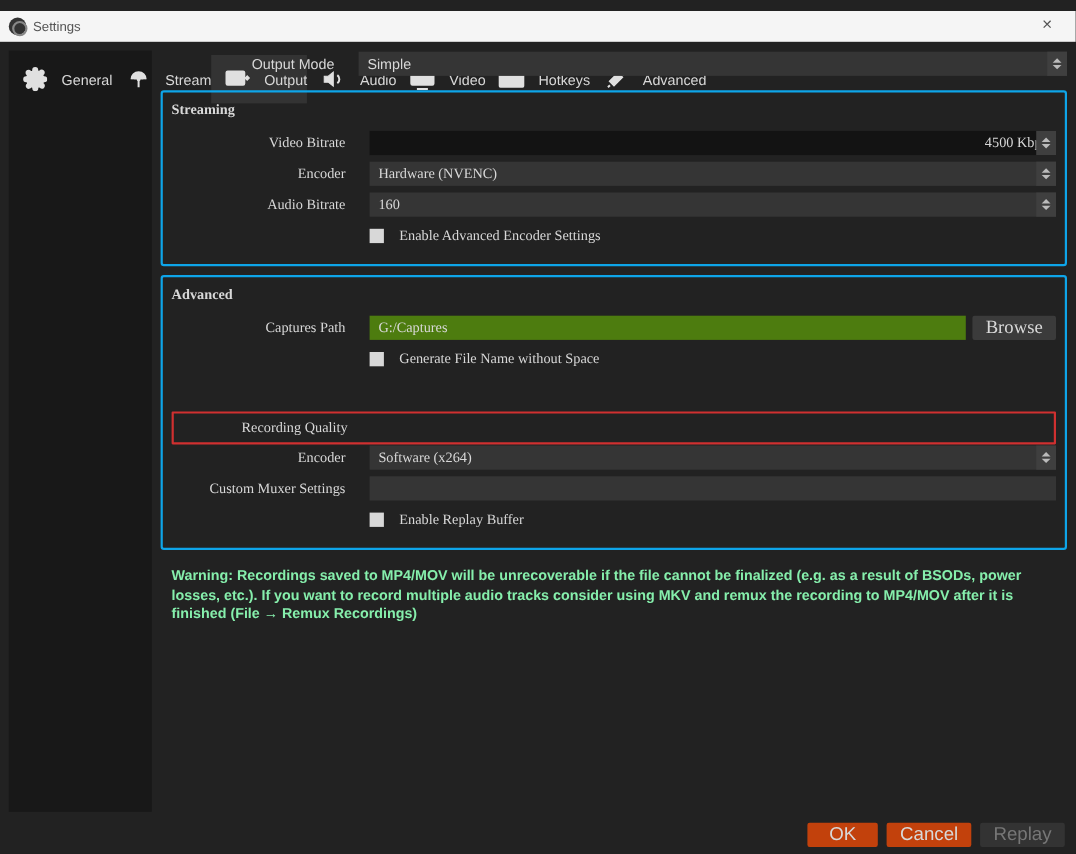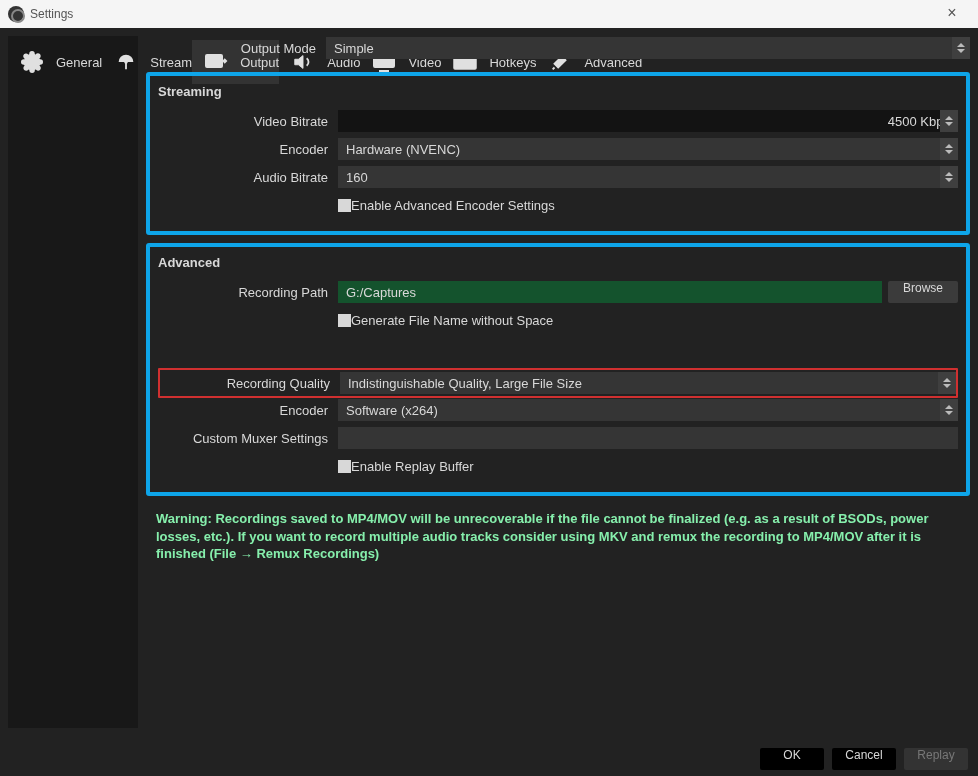--- a/index.html
+++ b/index.html
@@ -14,20 +14,21 @@
   }
   
   .titlebar {
     height: 28px;
     background: #f5f5f5;
     color: #444;
     display: flex;
     align-items: center;
     padding: 0 8px;
     position: relative;
+    margin-top: 10px;
   }
   .titlebar .appicon {
     width: 16px; height: 16px;
     border-radius: 50%;
     background: #333;
     margin-right: 6px;
     position: relative;
   }
   .titlebar .appicon::after{
     content:"";position:absolute;left:3px;top:3px;width:10px;height:10px;
@@ -76,21 +77,21 @@
   
   .formrow {
     display: flex;
     align-items: center;
     margin-bottom: 4px;
     min-height: 24px;
   }
   .formrow .lbl {
     width: 180px;
     text-align: right;
-    padding-right: 10px;
+    padding-right: 22px;
     font-size: 13px;
   }
   .formrow .ctrl {
     flex: 1;
     display: flex;
     gap: 6px;
   }
   .select, .textin, .spin {
     background: #353535;
     border: none;
@@ -112,49 +113,50 @@
     justify-content: center; align-items: center;
   }
   .caret::before {
     content:"";border-left:4px solid transparent;border-right:4px solid transparent;
     border-bottom:4px solid #bbb;margin-bottom:2px;
   }
   .caret::after {
     content:"";border-left:4px solid transparent;border-right:4px solid transparent;
     border-top:4px solid #bbb;
   }
-  .textin.dark { background:#14532d; }
+  .textin.dark { background:#4d7c0f; }
   .spin.dark  { background:#131313;justify-content:flex-end; }
 
   .checkbox {
-    display: flex; align-items: center; gap: 0;
+    display: flex; align-items: center; gap: 14px;
   }
   .checkbox .box {
     width: 13px; height: 13px;
     background: #d8d8d8;
   }
 
   .groupbox {
-    border: 4px solid #0ea5e9;
+    border: 2px solid #0ea5e9;
     border-radius: 3px;
     padding: 8px 8px 10px 8px;
     position: relative;
+    font-family: Liberation Serif, serif;
   }
   .groupbox .grouptitle {
     font-weight: 600;
     margin-bottom: 10px;
     font-size: 13px;
   }
 
   .btn {
     background: #3b3b3b;
     height: 22px;
     min-width: 70px;
-    display: flex; align-items: flex-start; justify-content: center;
-    font-size: 12px;
+    display: flex; align-items: center; justify-content: center;
+    font-size: 17px;
     padding: 0 12px;
     border-radius: 2px;
   }
 
   .highlight-row {
     border: 2px solid #d03030;
     padding: 1px 0;
     border-radius: 1px;
     margin-top: 36px;
   }
@@ -165,21 +167,21 @@
     font-size: 13px;
     line-height: 1.35;
     padding: 6px 2px 4px 10px;
   }
 
   .bottombar {
     position: absolute;
     bottom: 6px; right: 10px;
     display: flex; gap: 8px;
   }
-  .bottombar .btn { min-width: 64px; background:#000000;}
+  .bottombar .btn { min-width: 64px; background:#c2410c;}
   .bottombar .btn.disabled { color:#777; background:#333;}
 </style>
 </head>
 <body>
 
 <div class="titlebar">
   <div class="appicon"></div>
   <div class="title">Settings</div>
   <div class="close">×</div>
 </div>
@@ -308,21 +310,21 @@
             <span>Enable Advanced Encoder Settings</span>
           </div>
         </div>
       </div>
     </div>
 
     <div class="groupbox">
       <div class="grouptitle">Advanced</div>
 
       <div class="formrow">
-        <div class="lbl">Recording Path</div>
+        <div class="lbl">Captures Path</div>
         <div class="ctrl">
           <div class="textin dark">
             <span>G:/Captures</span>
           </div>
           <div class="btn">
             <span>Browse</span>
           </div>
         </div>
       </div>
 
@@ -332,26 +334,20 @@
           <div class="checkbox">
             <div class="box"></div>
             <span>Generate File Name without Space</span>
           </div>
         </div>
       </div>
 
       <div class="highlight-row">
         <div class="formrow" style="margin-bottom:0;">
           <div class="lbl">Recording Quality</div>
-          <div class="ctrl">
-            <div class="select">
-              <span>Indistinguishable Quality, Large File Size</span>
-              <div class="caret"></div>
-            </div>
-          </div>
         </div>
       </div>
 
 
       <div class="formrow">
         <div class="lbl">Encoder</div>
         <div class="ctrl">
           <div class="select">
             <span>Software (x264)</span>
             <div class="caret"></div>

